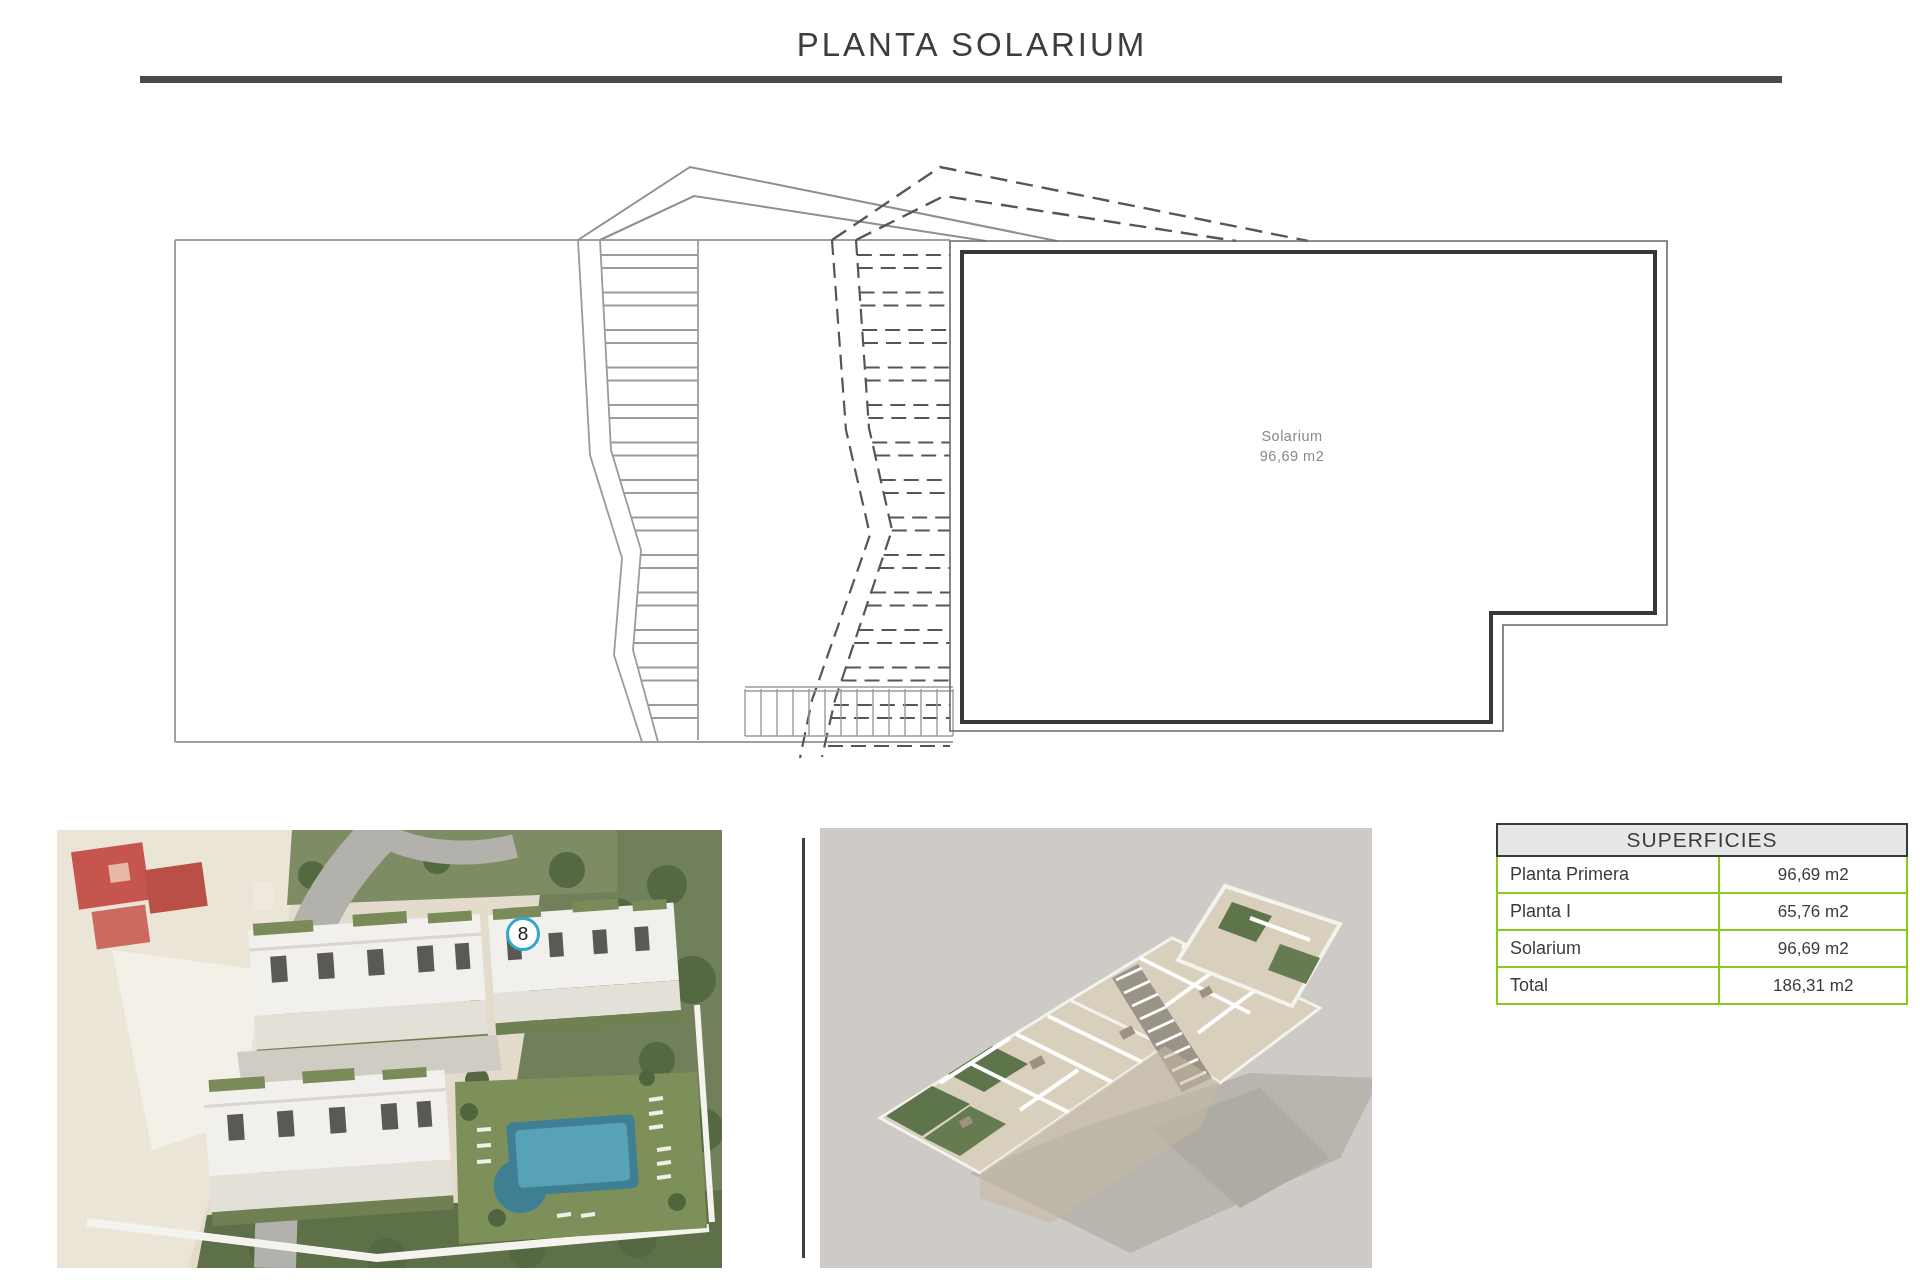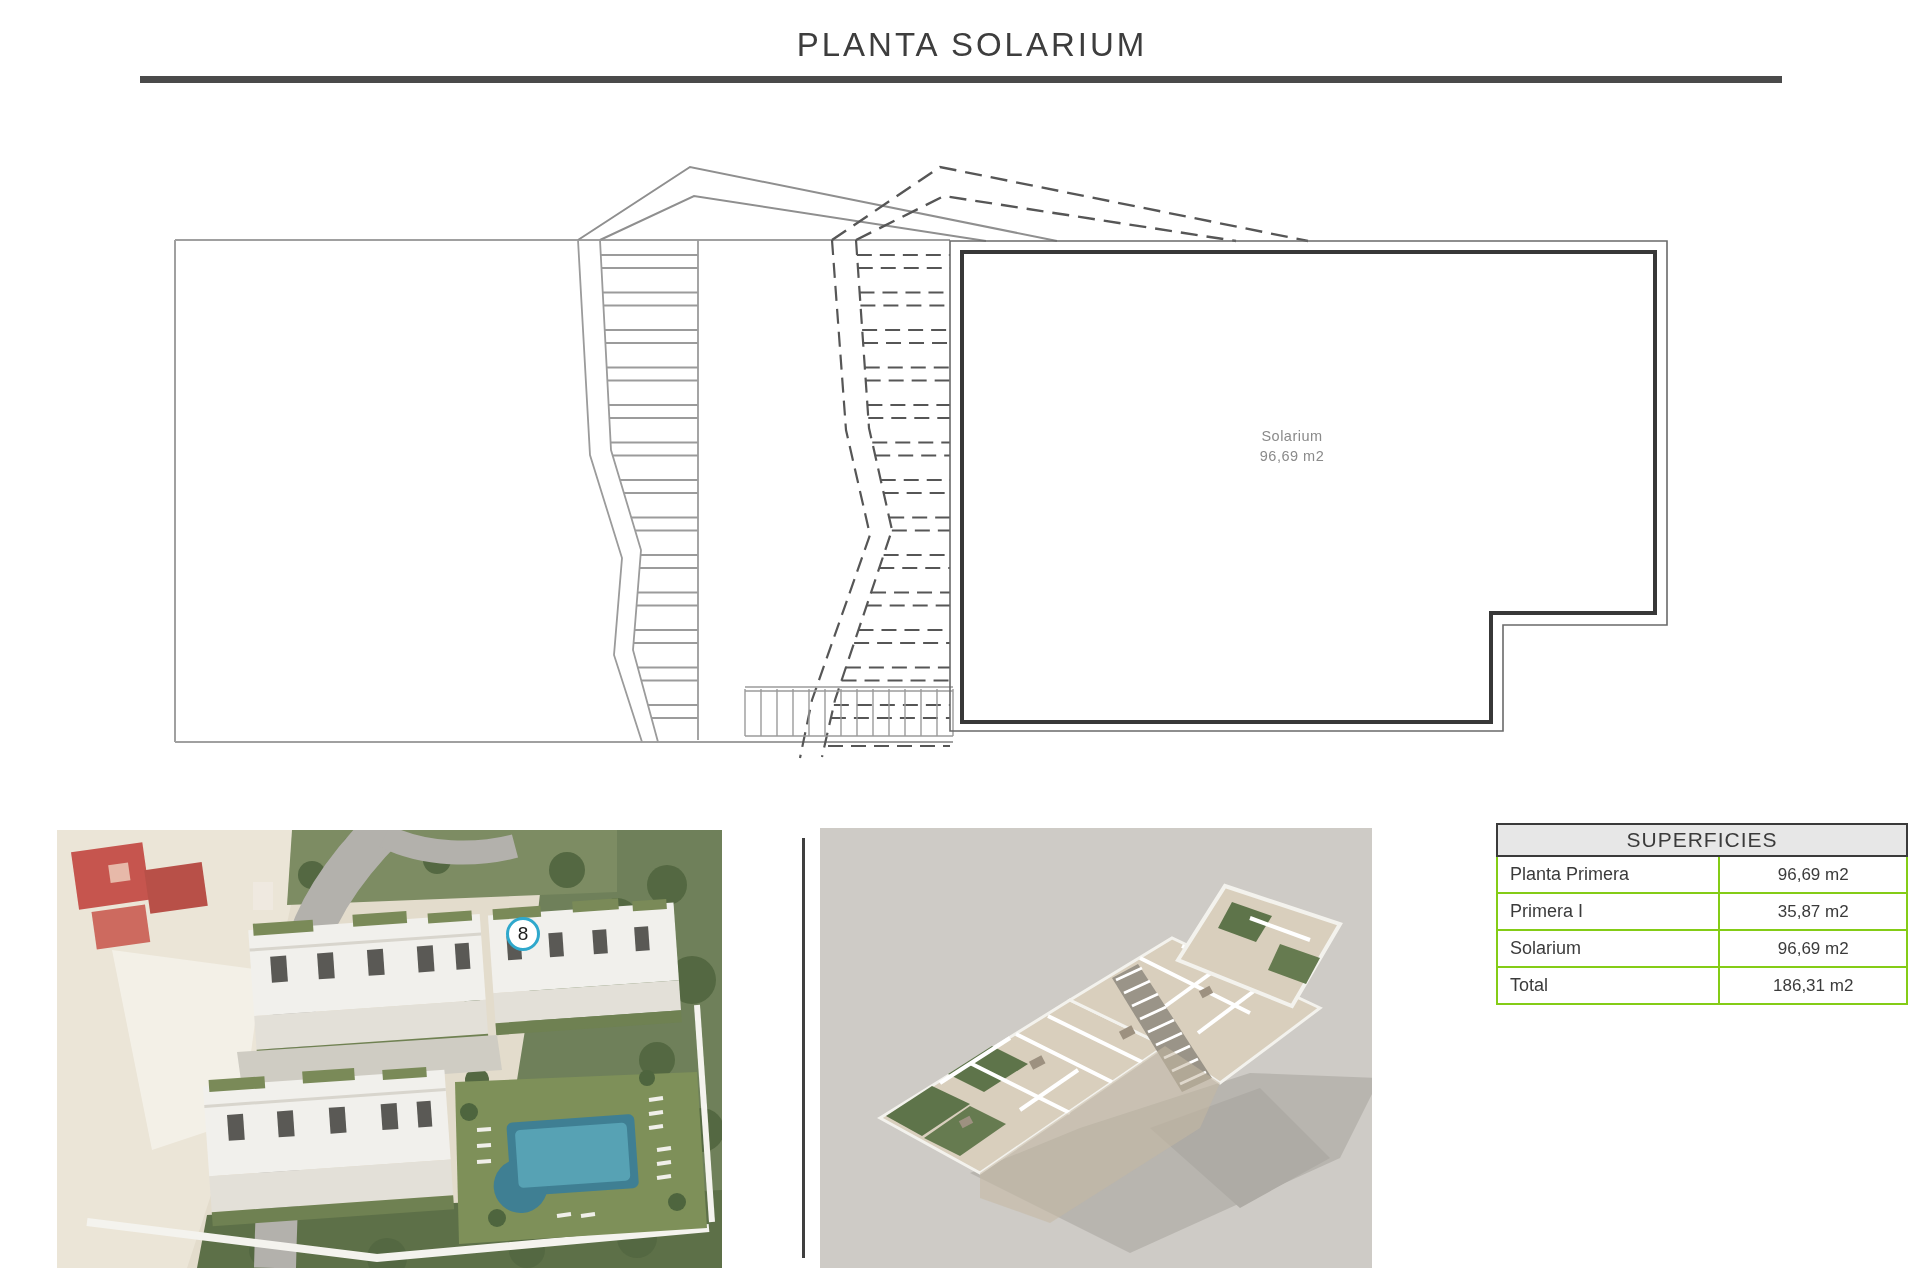--- a/index.html
+++ b/index.html
@@ -358,22 +358,22 @@
     <tr>
         <th colspan="2">SUPERFICIES</th>
       </tr>
   </thead>
   <tbody>
     <tr>
       <td class="lbl">Planta Primera</td>
       <td class="val">96,69 m2</td>
     </tr>
     <tr>
-      <td class="lbl">Primera I</td>
-      <td class="val">35,87 m2</td>
+      <td class="lbl">Planta I</td>
+      <td class="val">65,76 m2</td>
     </tr>
     <tr>
       <td class="lbl">Solarium</td>
       <td class="val">96,69 m2</td>
     </tr>
     <tr>
       <td class="lbl">Total</td>
       <td class="val">186,31 m2</td>
     </tr>
   </tbody>

